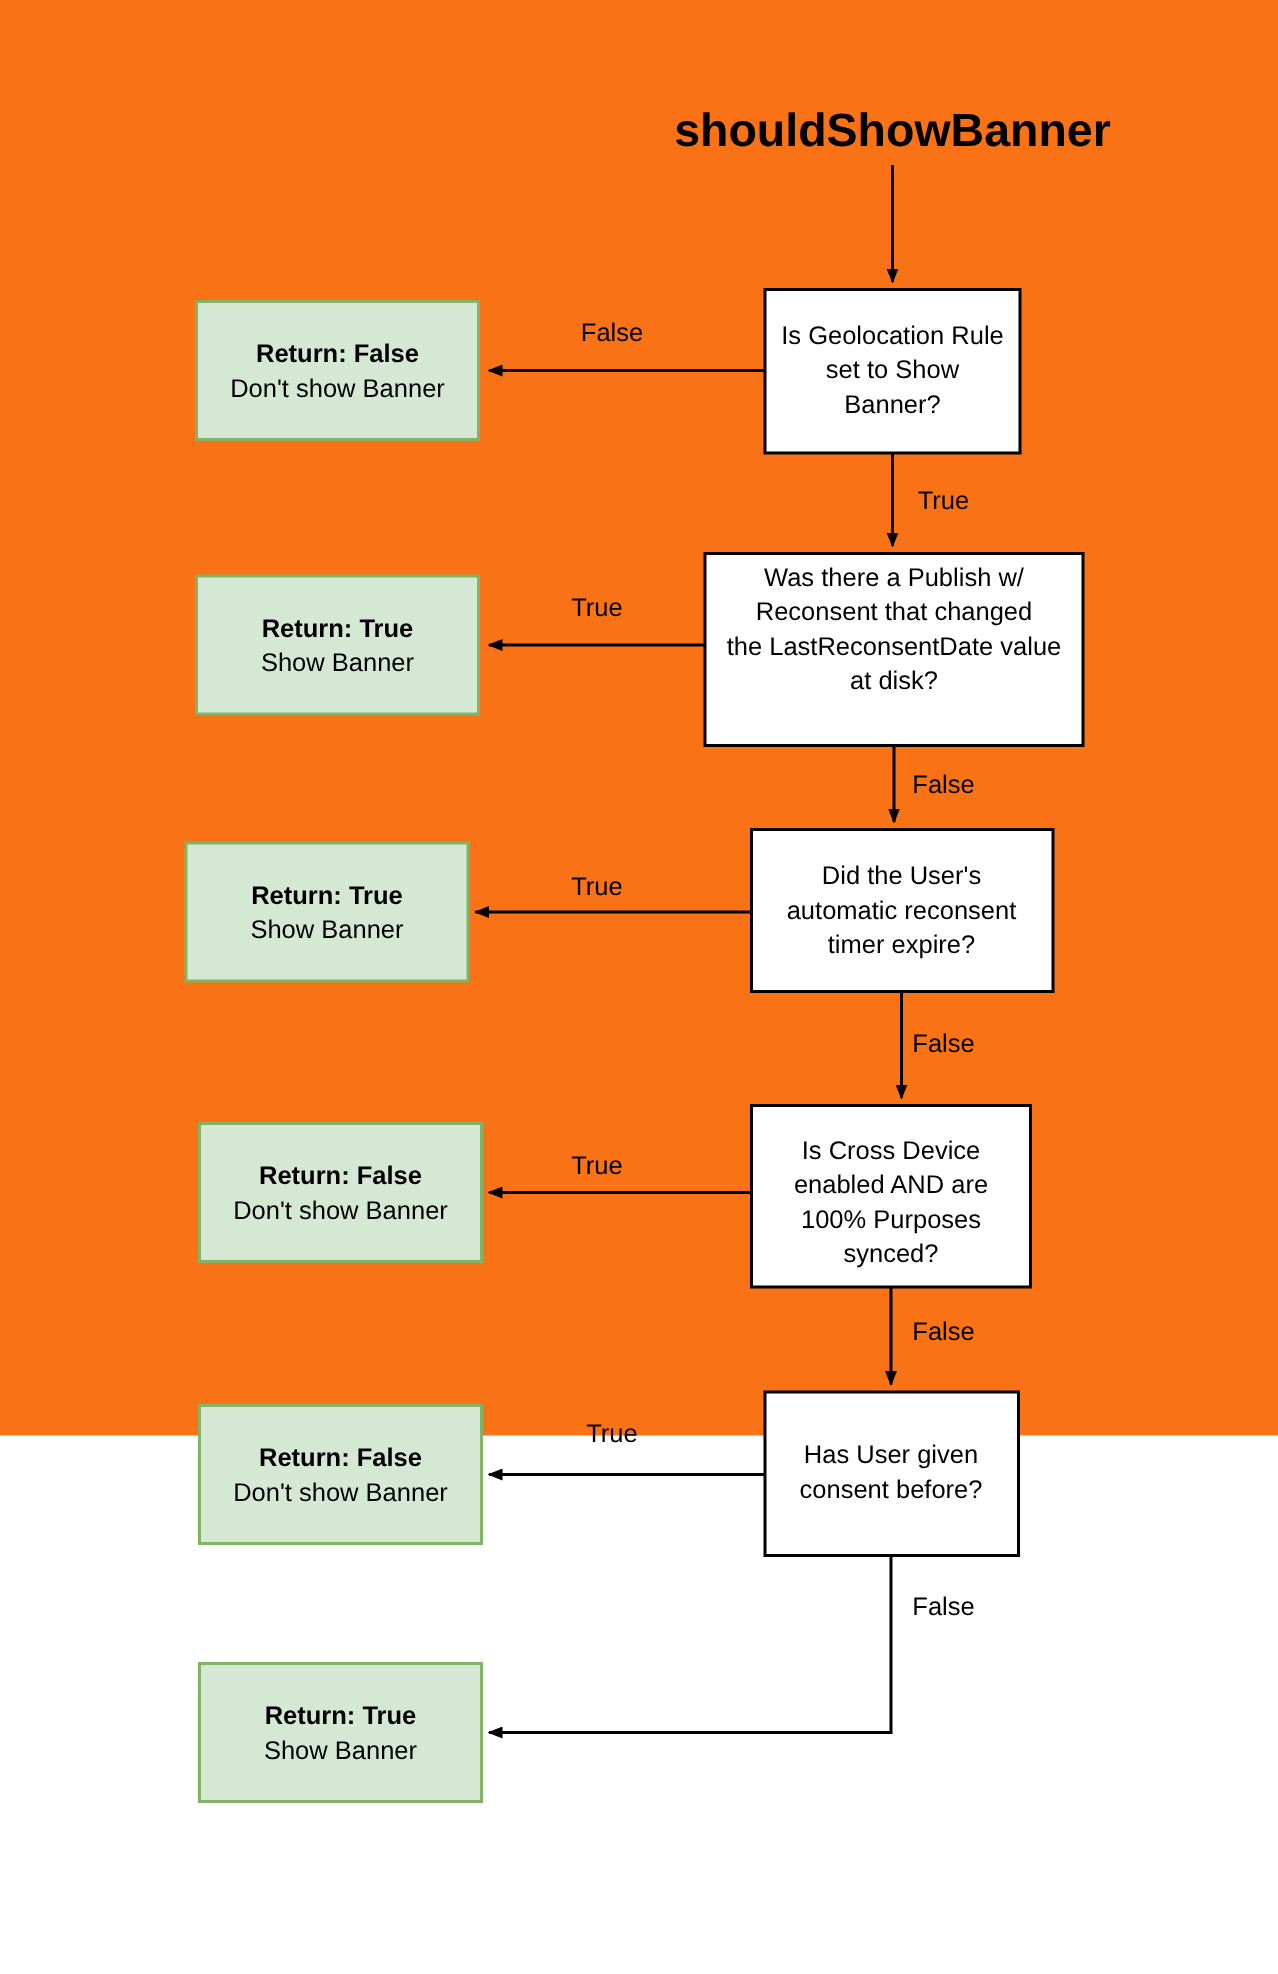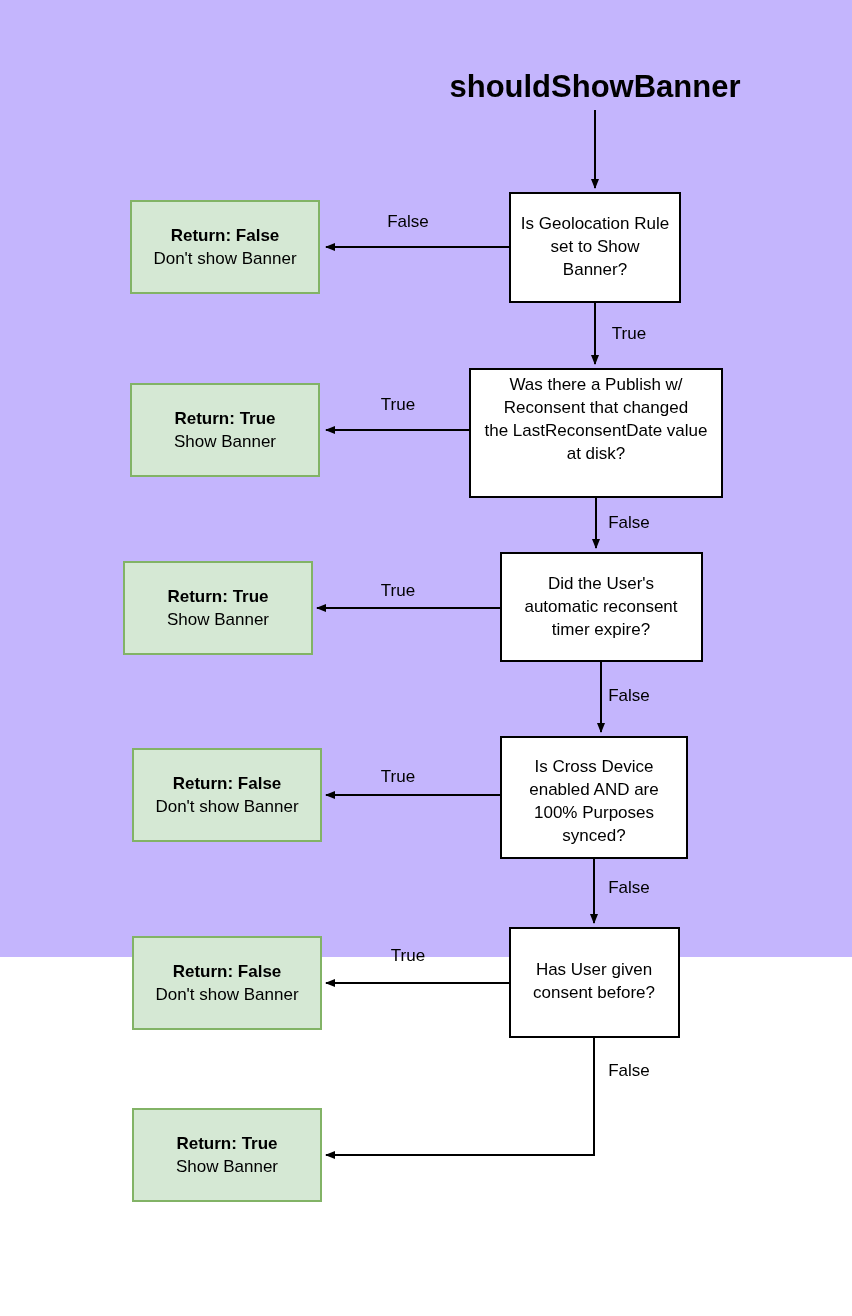--- a/index.html
+++ b/index.html
@@ -10,21 +10,21 @@
   body {
     width: 852px;
     height: 1316px;
     font-family: "Liberation Sans", sans-serif;
     overflow: hidden;
   }
   #flowchart-root {
     position: relative;
     width: 852px;
     height: 957px;
-    background: #c4b5fd;
+    background: #f97316;
   }
   svg.diagram {
     display: block;
     width: 852px;
     height: 1316px;
   }
   .node-rect-decision {
     fill: #ffffff;
     stroke: #000000;
     stroke-width: 2;

